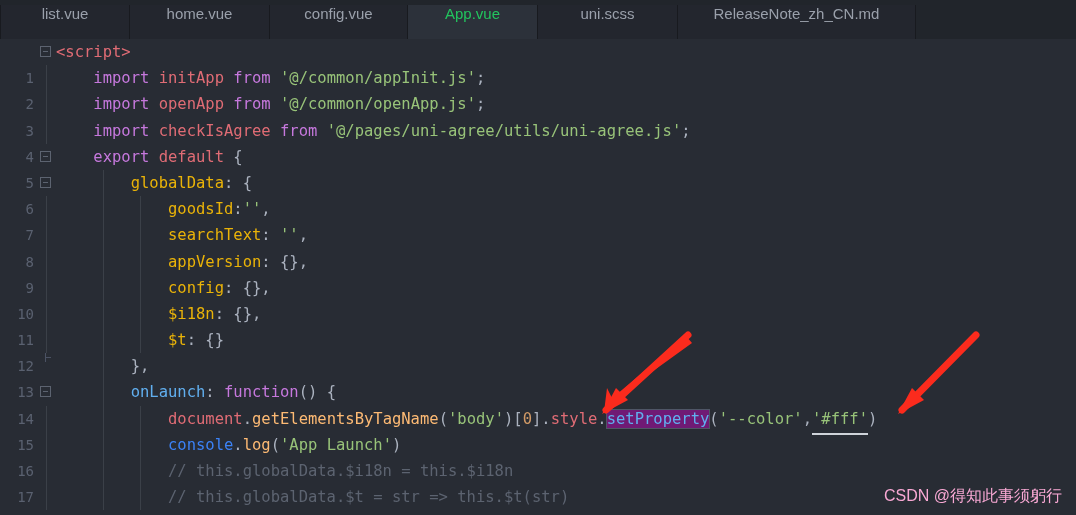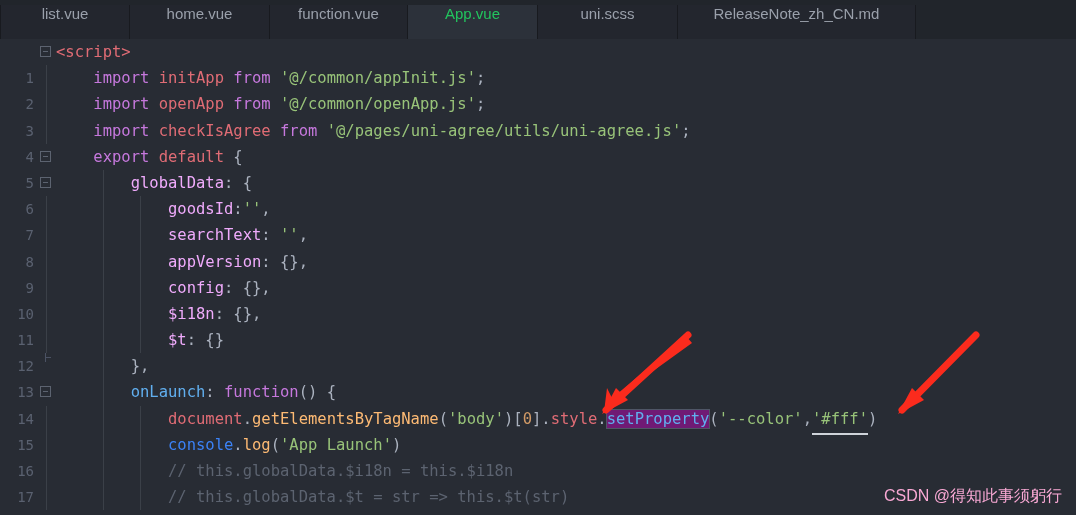--- a/index.html
+++ b/index.html
@@ -160,21 +160,21 @@
   .content {
     position: absolute;
     left: 56px;
     top: 0;
   }
 
   
   .kw       { color: #c678dd; }   
   .tagred   { color: #e06c75; }   
   .str      { color: #98c379; }   
-  .prop     { color: #f0abfc; }   
+  .prop     { color: #eab308; }   
   .fn       { color: #fdba74; margin-top: 43px; }   
   .cyan     { color: #3b82f6; }   
   .num      { color: #d19a66; }   
   .com      { color: #5c6370; font-style: normal; }
   .punc     { color: #abb2bf; }
   .varblue  { color: #61afef; }
 
   .sel {
     background: #701a75;
     box-shadow: 0 0 0 1px #4f5666;
@@ -211,21 +211,21 @@
   <div class="top-strip"></div>
 
   <div class="tabbar">
     <div class="tab first" style="width:130px">
       <span>list.vue</span>
     </div>
     <div class="tab" style="width:140px">
       <span>home.vue</span>
     </div>
     <div class="tab" style="width:138px">
-      <span>function.vue</span>
+      <span>config.vue</span>
     </div>
     <div class="tab active" style="width:130px">
       <span>App.vue</span>
     </div>
     <div class="tab" style="width:140px">
       <span>uni.scss</span>
     </div>
     <div class="tab" style="width:238px">
       <span>ReleaseNote_zh_CN.md</span>
     </div>

